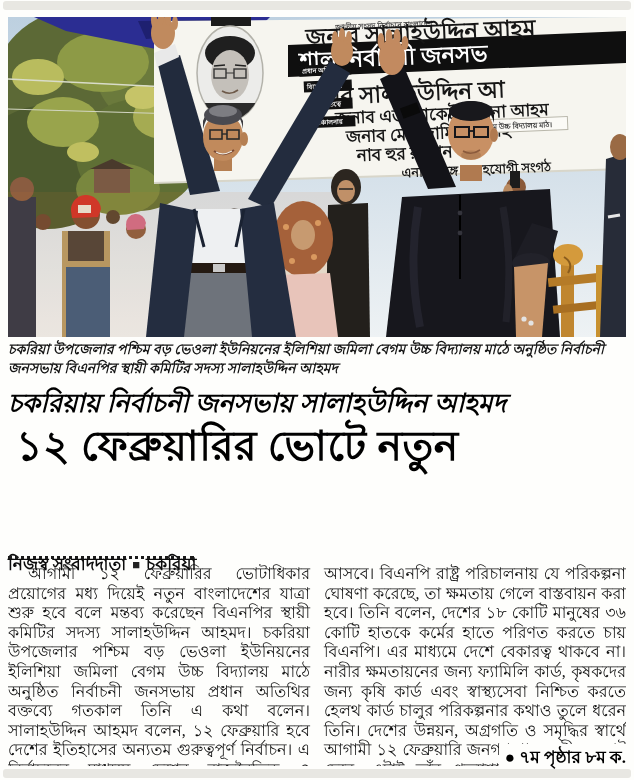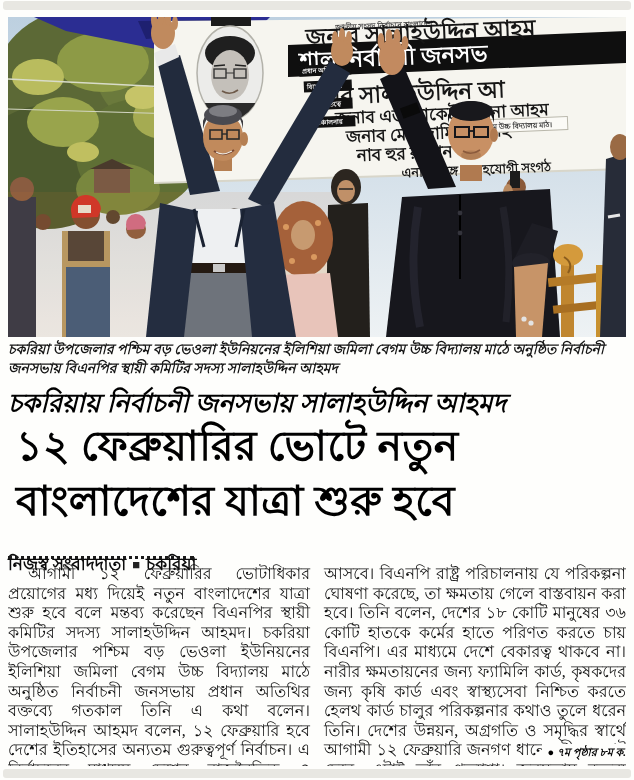--- a/index.html
+++ b/index.html
@@ -33,21 +33,21 @@
     position:absolute;left:8px;top:551px;width:186px;height:5px;
     border-bottom:3px dotted #1a1a1a;
   }
   .article{position:absolute;left:8px;top:564px;width:618px;height:202px;}
   .cols{display:flex;gap:14px;height:100%;overflow:hidden;}
   .col{flex:1;font-size:16px;line-height:19.6px;text-align:justify;color:#101010;}
   .col.first p{margin:0;text-indent:20px;}
   .col.second p{margin:0;}
   .continuation{
     position:absolute;right:0px;top:180px;
-    font-size:11px;font-weight:bold;color:#000;background:#fefefc;padding-left:6px;font-style:italic;
+    font-size:17px;font-weight:bold;color:#000;background:#fefefc;padding-left:6px;
   }
   .bn-banner{font-family:"Liberation Serif","DejaVu Serif",serif;font-weight:bold;}
 </style>
 </head>
 <body>
 
 <div class="edge-bar top"></div>
 
 <figure class="photo" style="margin:0">
 <svg width="618" height="320" viewBox="0 0 618 320" xmlns="http://www.w3.org/2000/svg">
@@ -284,21 +284,20 @@
   </g>
 </svg>
 </figure>
 
 <figcaption class="caption">চকরিয়া উপজেলার পশ্চিম বড় ভেওলা ইউনিয়নের ইলিশিয়া জমিলা বেগম উচ্চ বিদ্যালয় মাঠে অনুষ্ঠিত নির্বাচনী জনসভায় বিএনপির স্থায়ী কমিটির সদস্য সালাহউদ্দিন আহমদ</figcaption>
 
 <div class="kicker">চকরিয়ায় নির্বাচনী জনসভায় সালাহউদ্দিন আহমদ</div>
 
 <h1 class="headline" style="margin:8px">
   <span>১২ ফেব্রুয়ারির ভোটে নতুন</span><br>
-  <span>বাংলাদেশের যাত্রা শুরু হবে</span>
 </h1>
 
 <div class="byline">
   <span>নিজস্ব সংবাদদাতা</span><span class="sq">■</span><span>চকরিয়া</span>
 </div>
 <div class="dotted-rule"></div>
 
 <div class="article">
   <div class="cols">
     <div class="col first">

